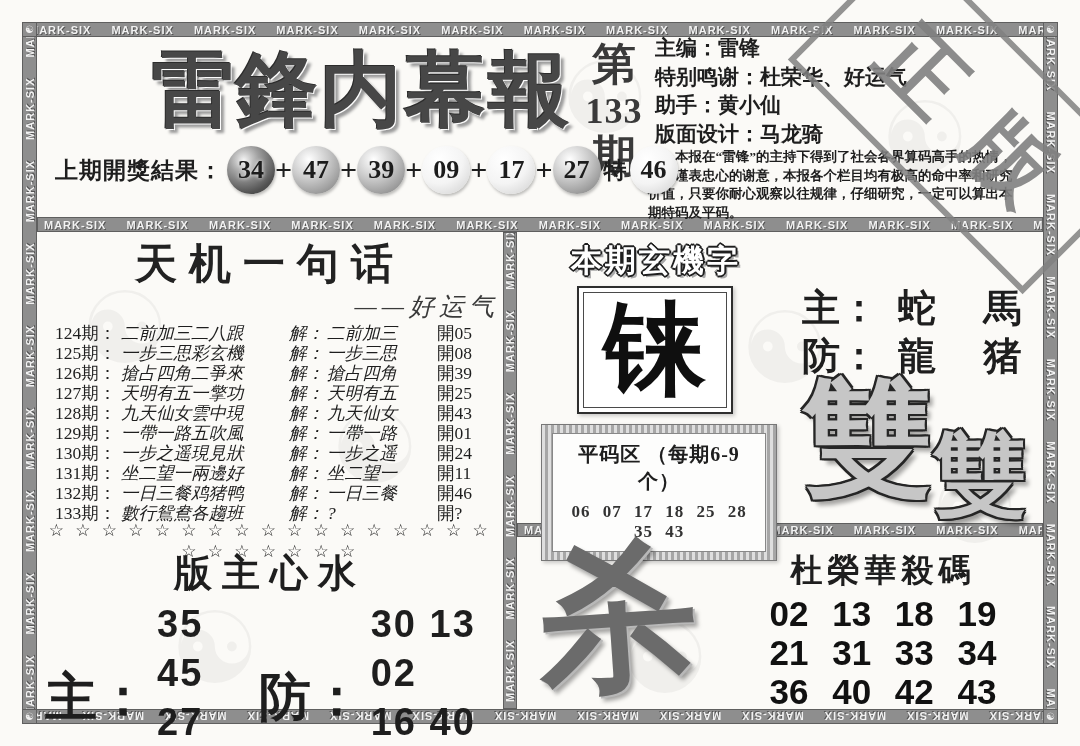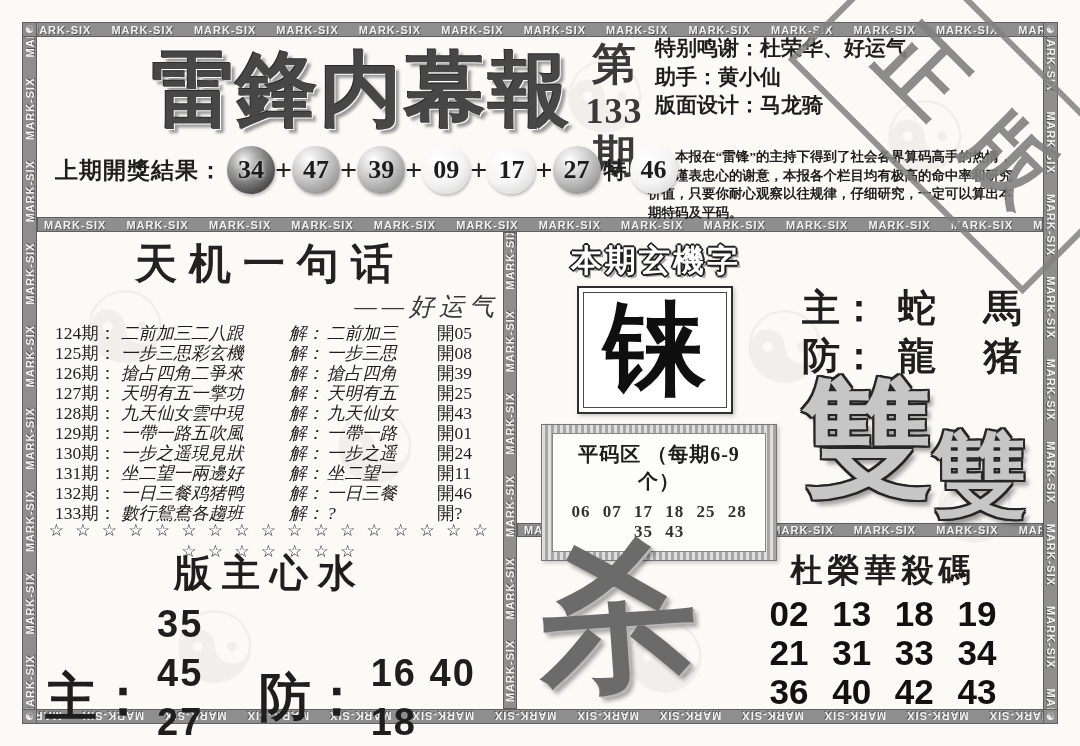--- a/index.html
+++ b/index.html
@@ -120,20 +120,21 @@
   <div class="corner" style="left:22px;top:709px;">☯</div>
   <div class="corner" style="left:1043px;top:709px;">☯</div>
 
   <div class="title">雷鋒内幕報</div>
   <div class="issue">
     <div class="zh">第</div>
     <div class="num">133</div>
     <div class="zh">期</div>
   </div>
   <div class="credits">
+    <div>主编：雷锋</div>
     <div>特别鸣谢：杜荣华、好运气</div>
     <div>助手：黄小仙</div>
     <div>版面设计：马龙骑</div>
   </div>
   <div class="note">注：本报在“雷锋”的主持下得到了社会各界算码高手的热情，在此谨表忠心的谢意，本报各个栏目均有极高的命中率和研究价值，只要你耐心观察以往规律，仔细研究，一定可以算出本期特码及平码。</div>
 
   <div class="draw">
     <span class="lbl">上期開獎結果：</span>
     <span class="ball" data-shade="dark">34</span>
     <span class="plus">+</span>
@@ -232,20 +233,21 @@
 
   <div class="banzhu-title">版主心水</div>
   <div class="banzhu">
     <span class="bz-big">主：</span>
     <span class="bz-col">
       <div>35 45</div>
       <div>27 11</div>
     </span>
     <span class="bz-big" style="margin-left:14px;">防：</span>
     <span class="bz-col">
+      <div>30 13 02</div>
       <div>16 40 18</div>
     </span>
   </div>
 
   <div class="xuanji-title">本期玄機字</div>
   <div class="char-box">
     <div class="inner">
       <span class="ch">铼</span>
     </div>
   </div>

